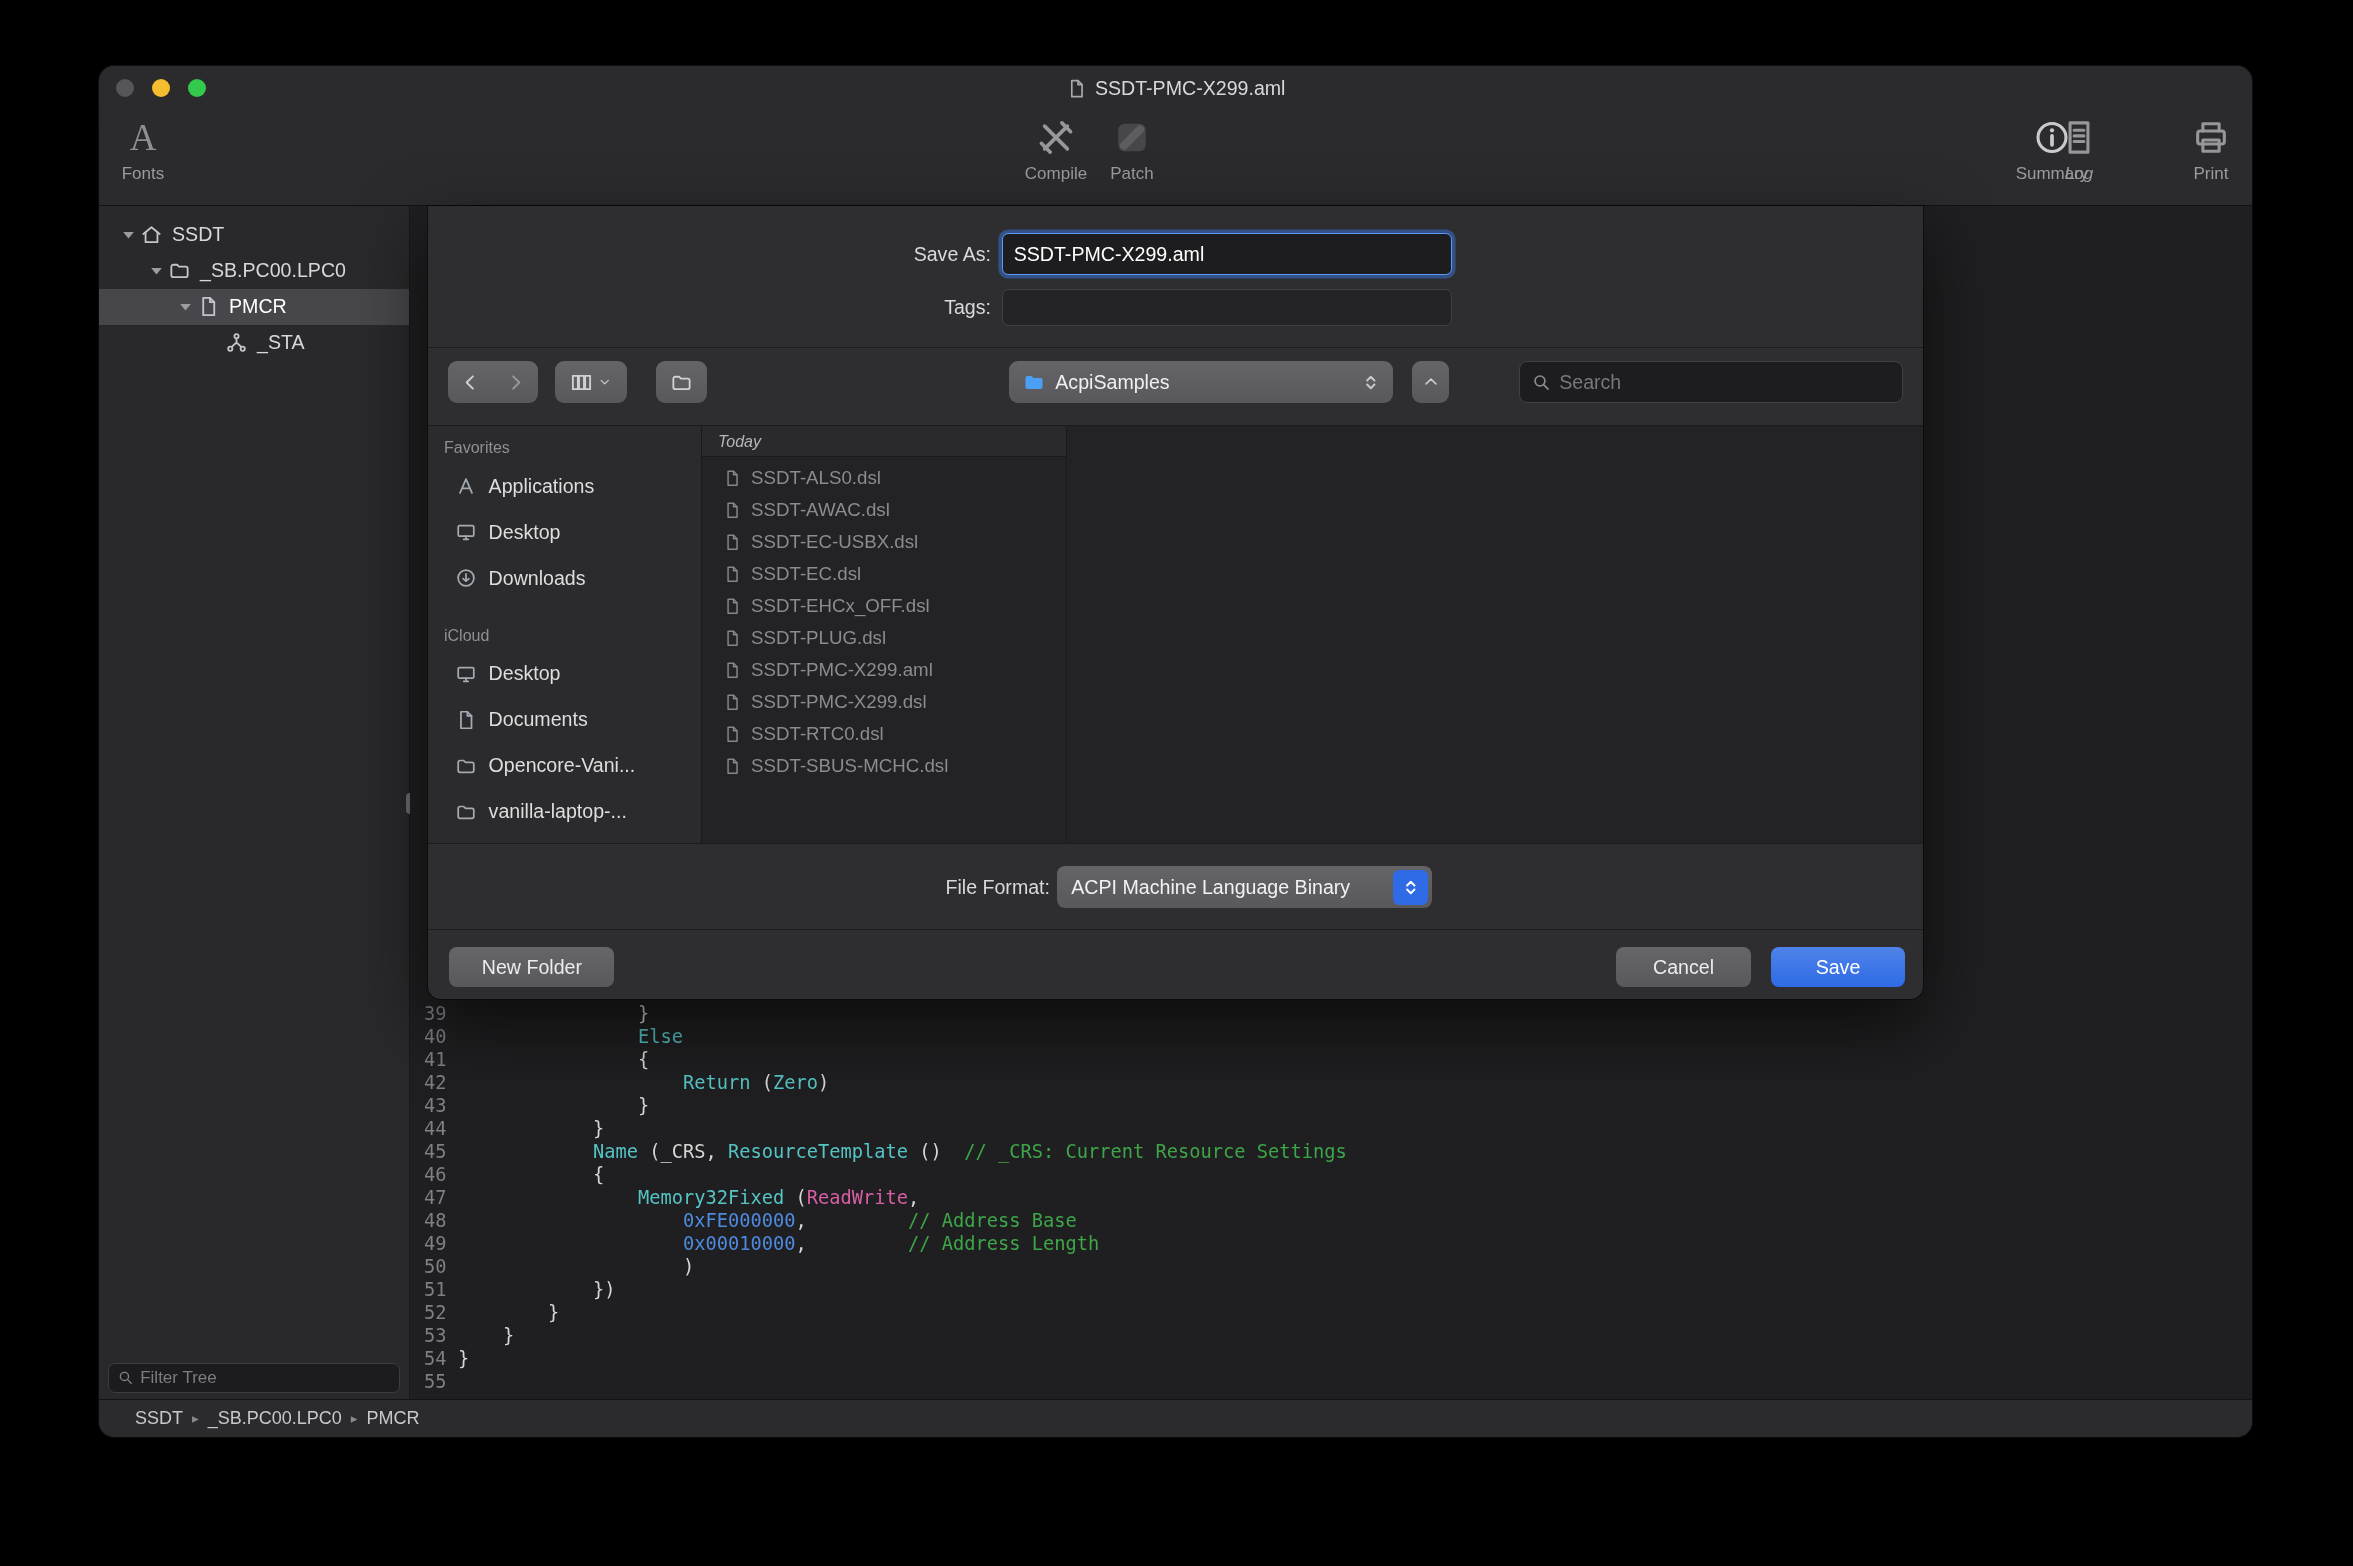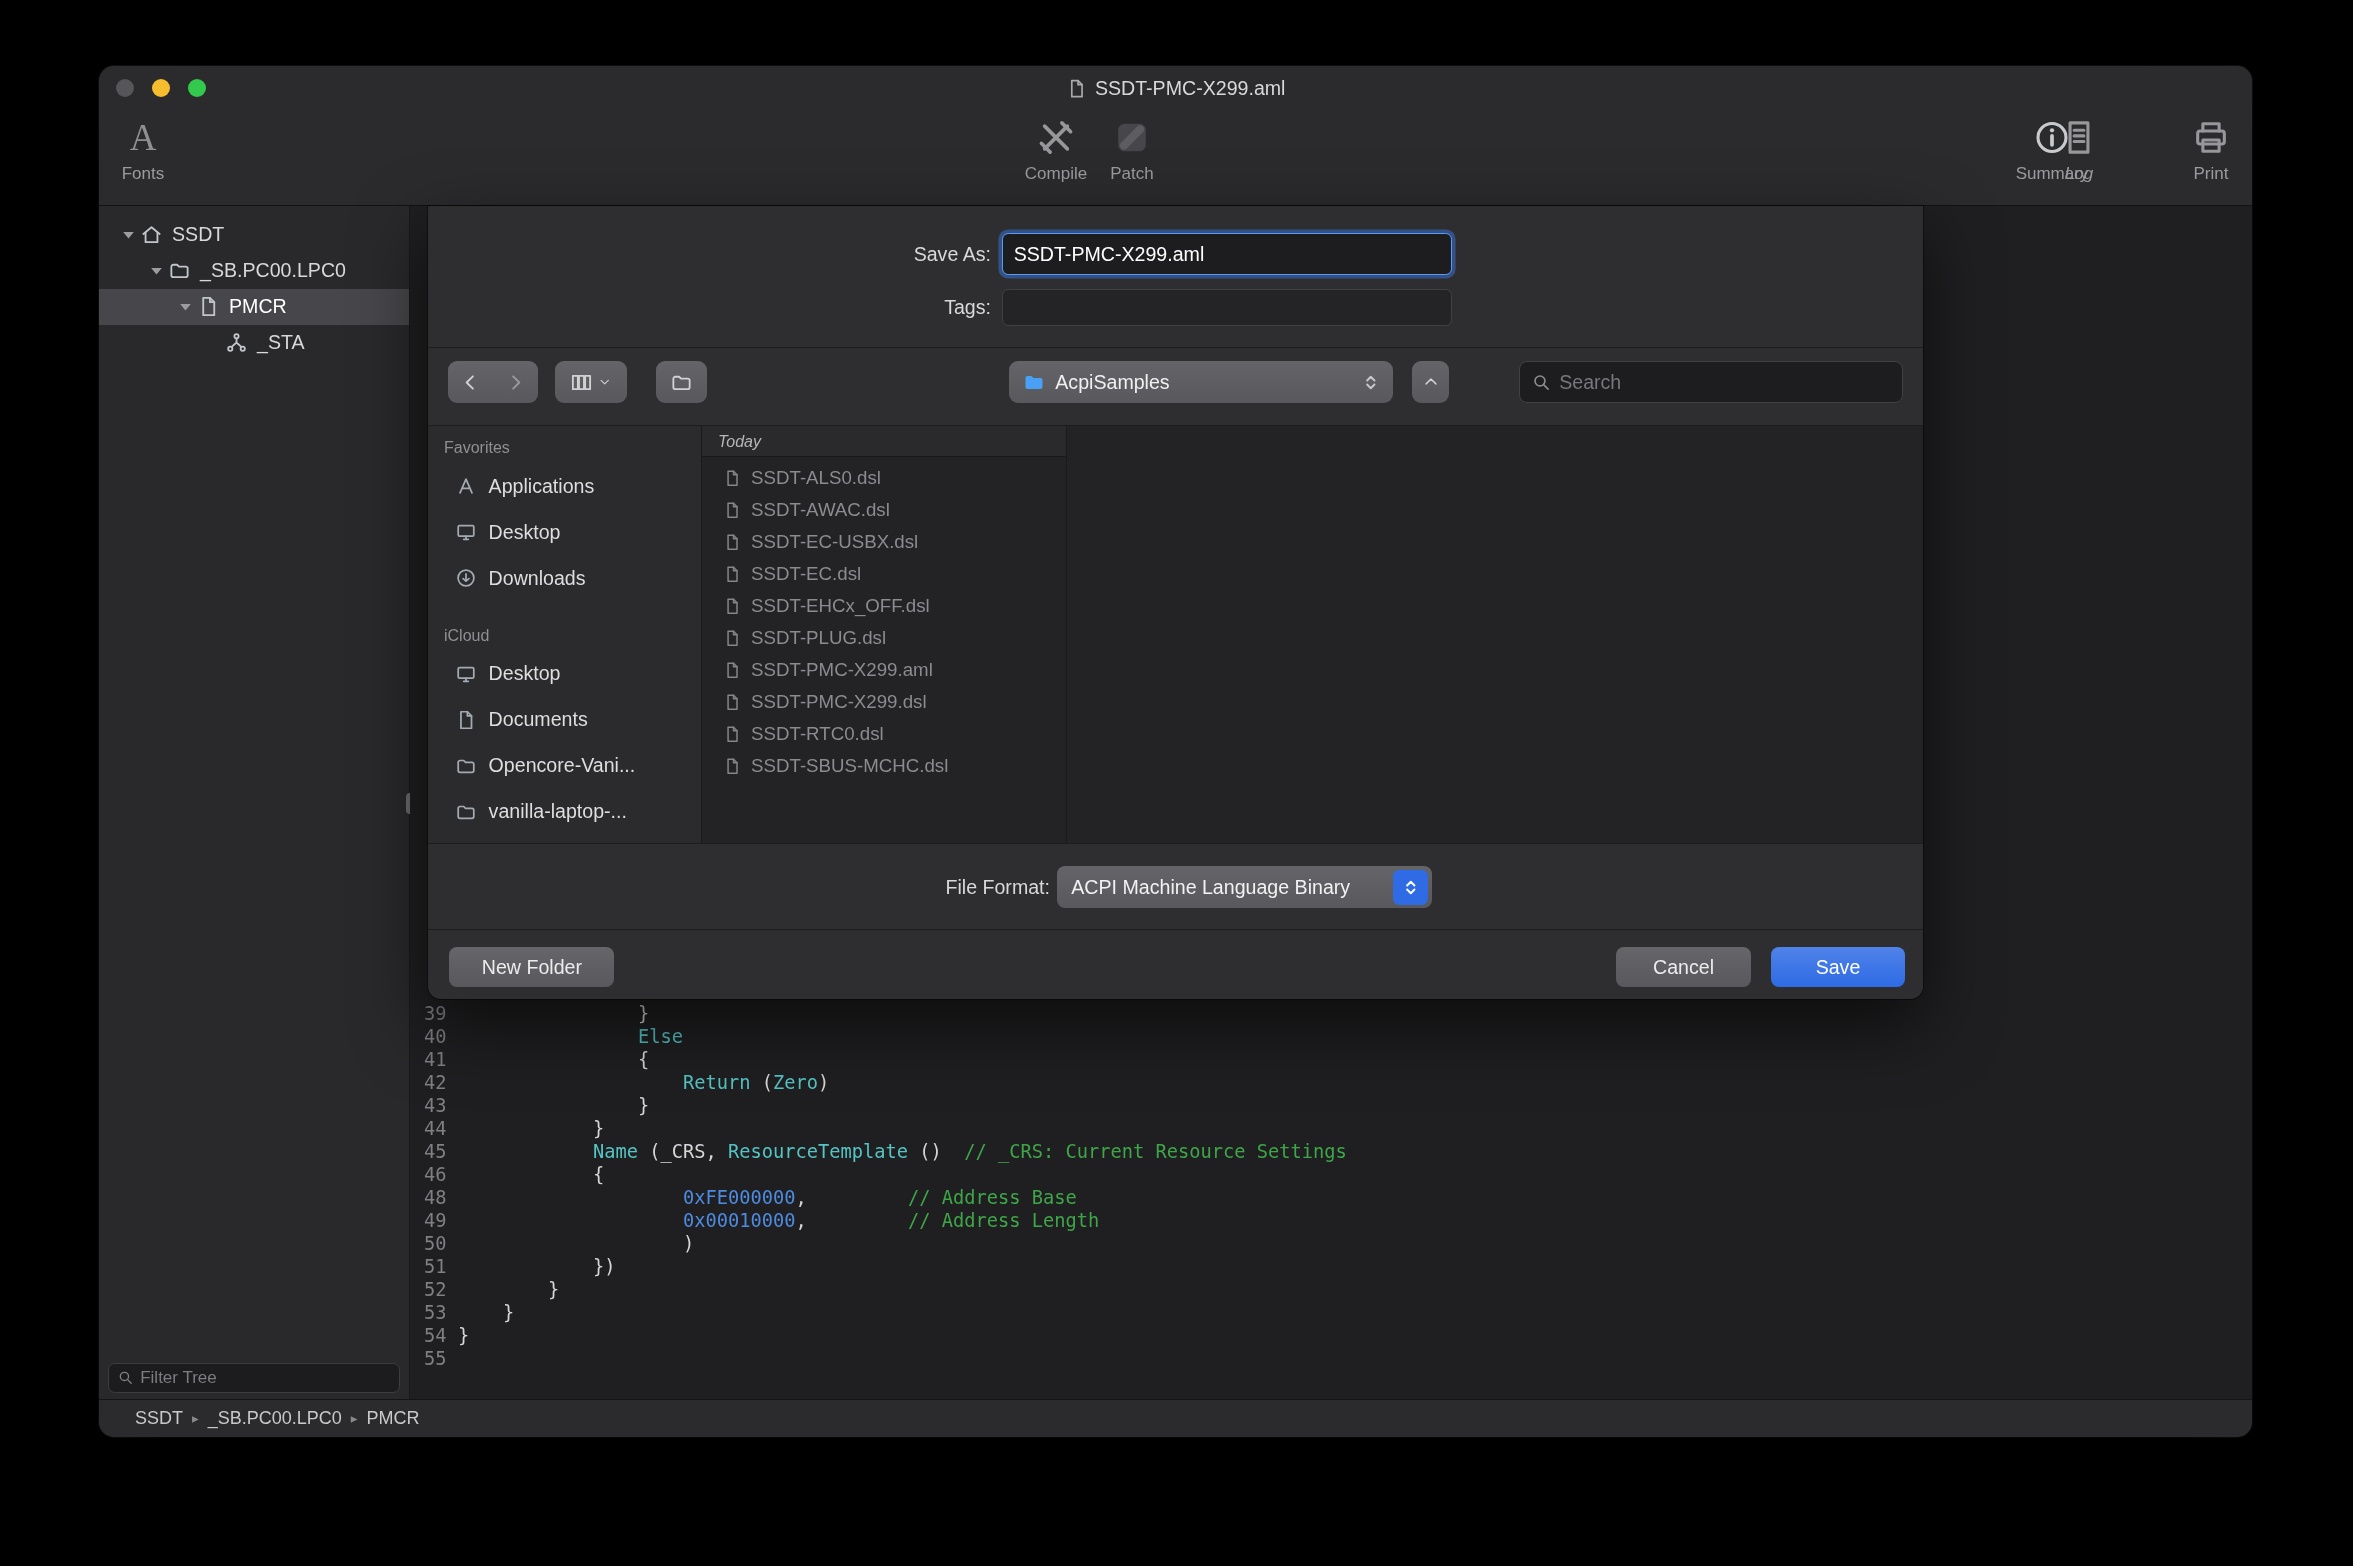--- a/index.html
+++ b/index.html
@@ -280,20 +280,24 @@
           </div>
           <div class="code-line">
             <span class="ln">45</span>
             <span class="lc"><span class="seg-plain">            </span><span class="seg-kw">Name</span><span class="seg-plain"> (_CRS, </span><span class="seg-kw">ResourceTemplate</span><span class="seg-plain"> ()  </span><span class="seg-comment">// _CRS: Current Resource Settings</span></span>
           </div>
           <div class="code-line">
             <span class="ln">46</span>
             <span class="lc"><span class="seg-plain">            {</span></span>
           </div>
           <div class="code-line">
+            <span class="ln">47</span>
+            <span class="lc"><span class="seg-plain">                </span><span class="seg-kw">Memory32Fixed</span><span class="seg-plain"> (</span><span class="seg-arg">ReadWrite</span><span class="seg-plain">,</span></span>
+          </div>
+          <div class="code-line">
             <span class="ln">48</span>
             <span class="lc"><span class="seg-plain">                    </span><span class="seg-num">0xFE000000</span><span class="seg-plain">,         </span><span class="seg-comment">// Address Base</span></span>
           </div>
           <div class="code-line">
             <span class="ln">49</span>
             <span class="lc"><span class="seg-plain">                    </span><span class="seg-num">0x00010000</span><span class="seg-plain">,         </span><span class="seg-comment">// Address Length</span></span>
           </div>
           <div class="code-line">
             <span class="ln">50</span>
             <span class="lc"><span class="seg-plain">                    )</span></span>

